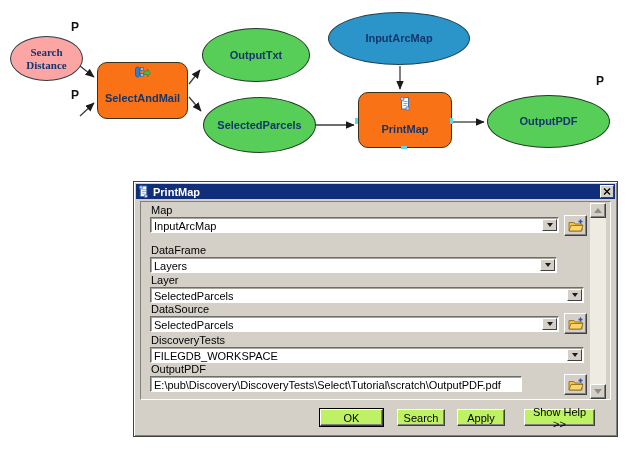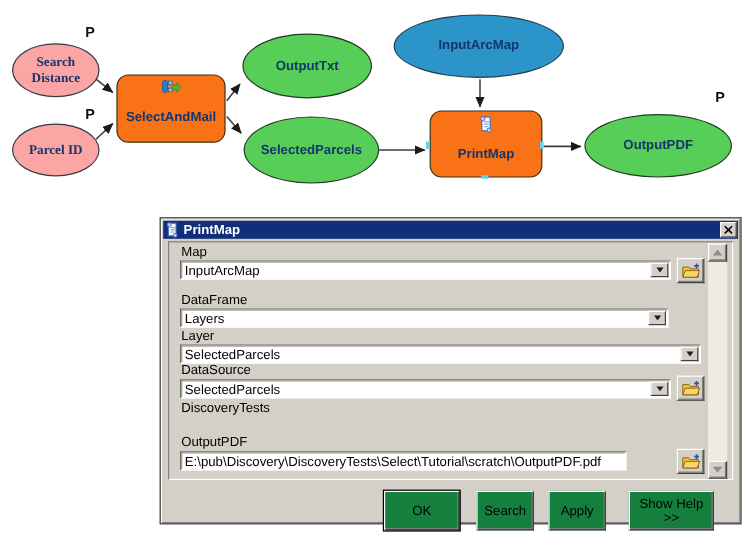--- a/index.html
+++ b/index.html
@@ -76,21 +76,21 @@
   .sb-btn{
     position:absolute;left:0;width:16px;height:15px;background:#d4d0c8;
     border:1px solid;border-color:#fff #404040 #404040 #fff;
     box-shadow:inset -1px -1px 0 #808080;
     display:flex;align-items:center;justify-content:center;box-sizing:border-box;
   }
   .sb-btn.up{top:0;} .sb-btn.down{bottom:0;}
   .tri-up{width:0;height:0;border-left:4px solid transparent;border-right:4px solid transparent;border-bottom:5px solid #8f8d85;}
   .tri-down{width:0;height:0;border-left:4px solid transparent;border-right:4px solid transparent;border-top:5px solid #8f8d85;}
   .btn{
-    position:absolute;top:227px;height:33px;background:#15803d;
+    position:absolute;top:227px;height:17px;background:#bef264;
     border:1px solid;border-color:#fff #404040 #404040 #fff;
     box-shadow:inset -1px -1px 0 #808080;
     font-family:"Liberation Sans", sans-serif;font-size:11px;color:#000;
     display:flex;align-items:center;justify-content:center;box-sizing:border-box;padding:0;
   }
   .btn.default{outline:1px solid #000;}
 </style>
 </head>
 <body>
 
@@ -108,23 +108,20 @@
       <line x1="189" y1="97" x2="201" y2="111" marker-end="url(#ah)"></line>
       <line x1="316" y1="125" x2="354" y2="125" marker-end="url(#ah)"></line>
       <line x1="400" y1="66" x2="400" y2="89" marker-end="url(#ah)"></line>
       <line x1="453" y1="122" x2="484" y2="122" marker-end="url(#ah)"></line>
     </g>
   </svg>
 
   <div class="node ellipse cyan" style="left:10px;top:36px;width:73px;height:45px;">
     <span>Search Distance</span>
   </div>
-  <div class="node ellipse cyan" style="left:10px;top:103px;width:73px;height:44px;">
-    <span>Parcel ID</span>
-  </div>
 
   <div class="node tool" style="left:97px;top:62px;width:91px;height:57px;">
     <svg width="16" height="12" viewBox="0 0 16 12">
       <rect x="0.5" y="1" width="4" height="10" rx="2" fill="#2f7fd0" stroke="#1c5a9e" stroke-width="0.8"></rect>
       <rect x="5.5" y="1.5" width="3" height="3" fill="#8fc3ef" stroke="#1c5a9e" stroke-width="0.6"></rect>
       <rect x="5.5" y="7.5" width="3" height="3" fill="#8fc3ef" stroke="#1c5a9e" stroke-width="0.6"></rect>
       <path d="M9 5 L12.5 5 L12.5 3 L15.5 7 L12.5 11 L12.5 8.5 L9 8.5 Z" fill="#49b84e" stroke="#2e7d32" stroke-width="0.6"></path>
     </svg>
     <span class="tool-label">SelectAndMail</span>
   </div>
@@ -220,20 +217,26 @@
   </div>
   <button class="browse" style="left:430px;top:131px;">
     <svg width="16" height="14" viewBox="0 0 16 14">
       <path d="M1 4 L1 12 L14 12 L14 5 L7 5 L6 3.5 L1 3.5 Z" fill="#f6c23d" stroke="#8a6414" stroke-width="0.8"></path>
       <path d="M3 6.5 L15 6.5 L13 12 L1 12 Z" fill="#fbd567" stroke="#8a6414" stroke-width="0.8"></path>
       <path d="M12.5 0.5 v4 M10.5 2.5 h4" stroke="#2a53b0" stroke-width="1.4"></path>
     </svg>
   </button>
 
   <span class="flabel" style="left:17px;top:152px;">DiscoveryTests</span>
+  <div class="combo" style="left:16px;top:165px;width:434px;">
+    <span class="combo-text">FILEGDB_WORKSPACE</span>
+    <div class="drop">
+        <div class="tri-down-sm"></div>
+      </div>
+  </div>
 
   <span class="flabel" style="left:17px;top:181px;">OutputPDF</span>
   <div class="combo noarrow" style="left:16px;top:194px;width:372px;">
     <span class="combo-text">E:\pub\Discovery\DiscoveryTests\Select\Tutorial\scratch\OutputPDF.pdf</span>
   </div>
   <button class="browse" style="left:430px;top:192px;">
     <svg width="16" height="14" viewBox="0 0 16 14">
       <path d="M1 4 L1 12 L14 12 L14 5 L7 5 L6 3.5 L1 3.5 Z" fill="#f6c23d" stroke="#8a6414" stroke-width="0.8"></path>
       <path d="M3 6.5 L15 6.5 L13 12 L1 12 Z" fill="#fbd567" stroke="#8a6414" stroke-width="0.8"></path>
       <path d="M12.5 0.5 v4 M10.5 2.5 h4" stroke="#2a53b0" stroke-width="1.4"></path>

